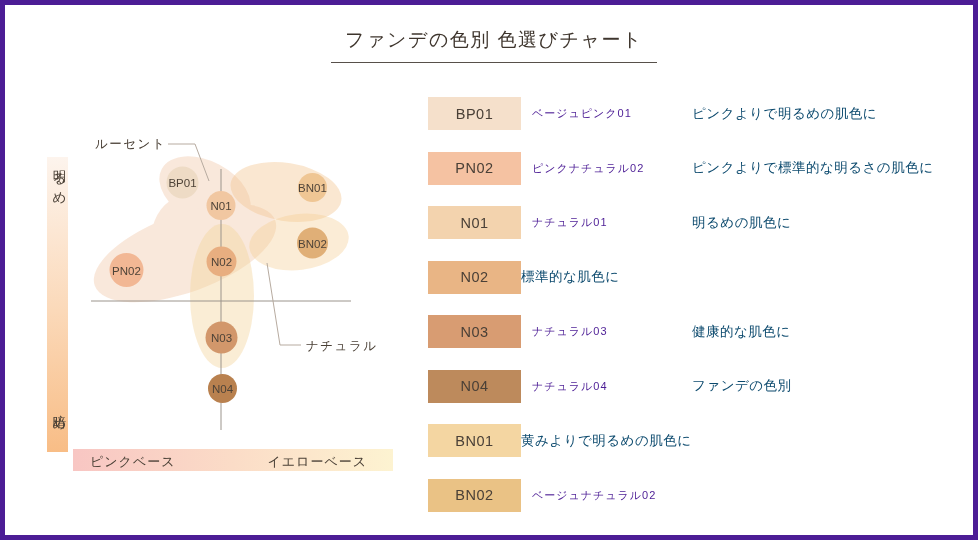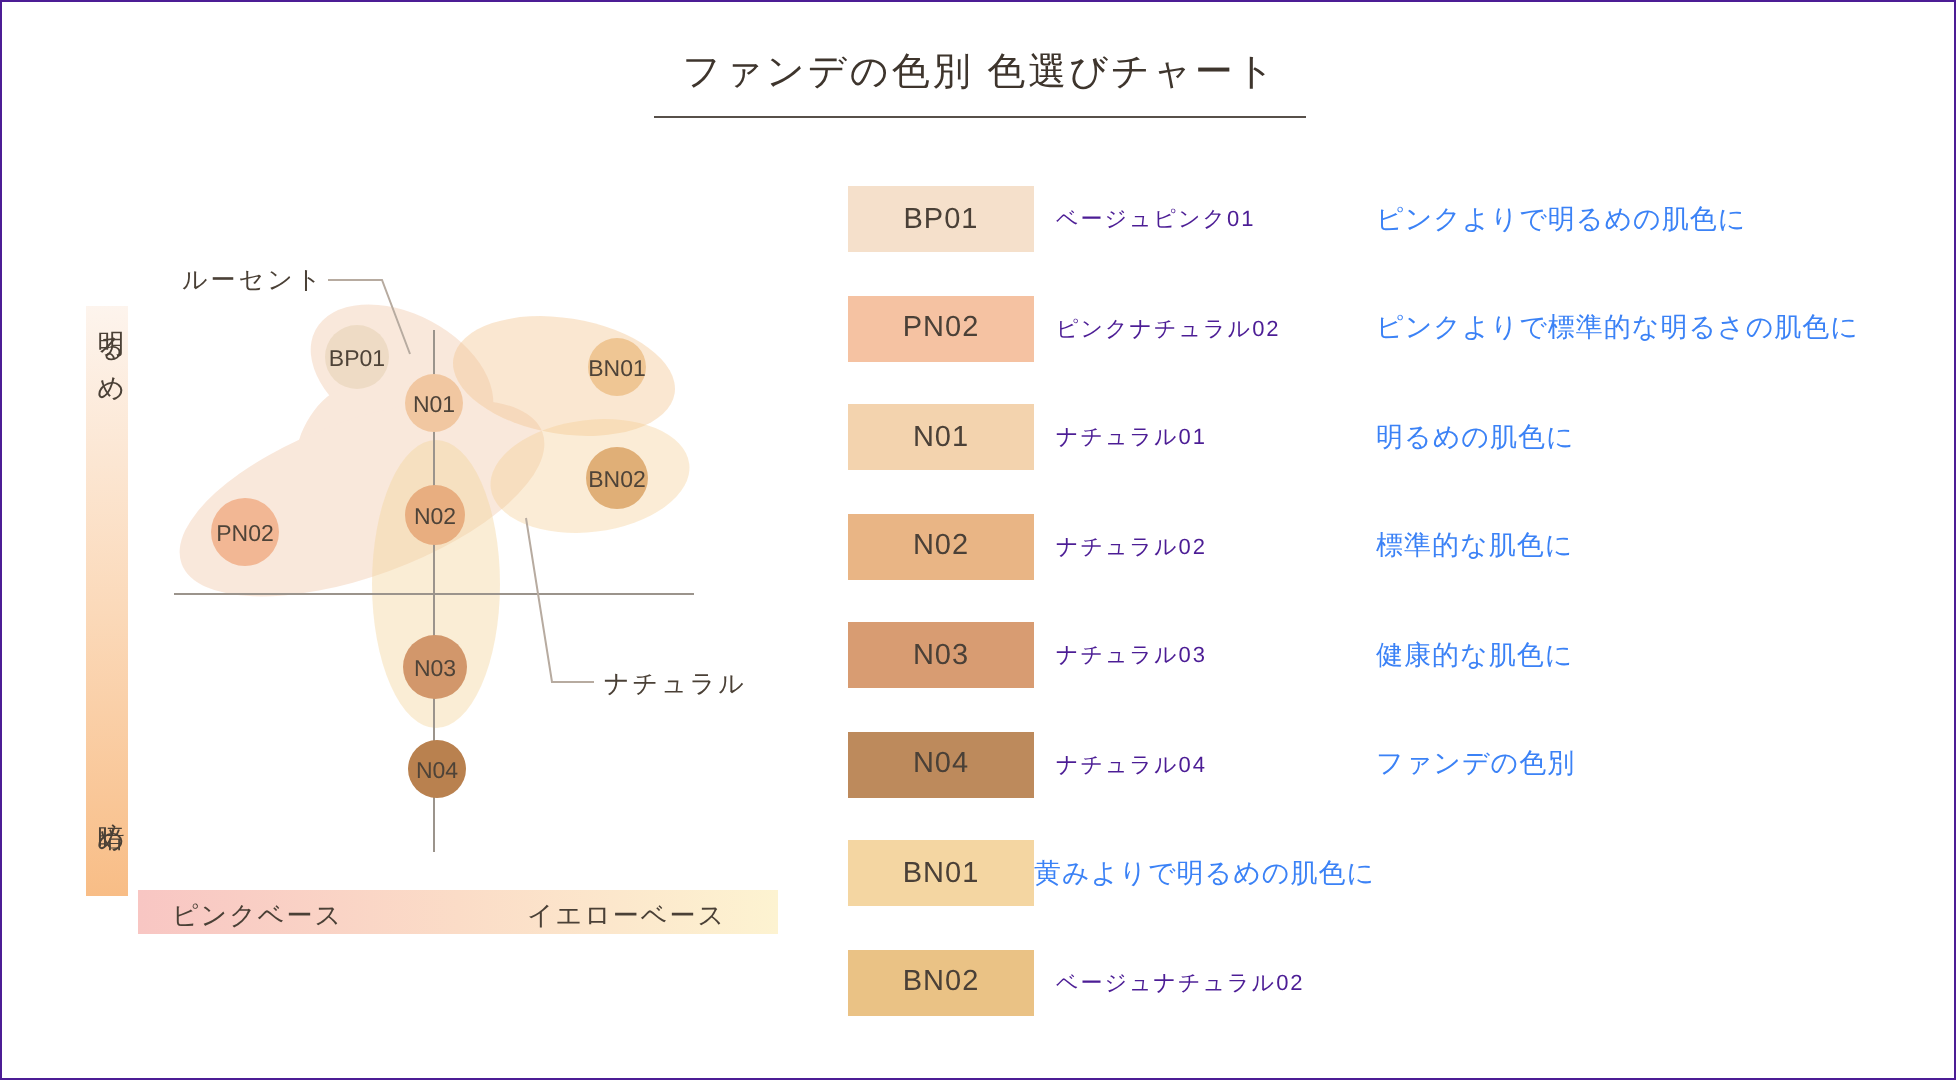--- a/index.html
+++ b/index.html
@@ -1,16 +1,16 @@
 <!DOCTYPE html>
 <html><head>
 <meta charset="utf-8">
 <style>
   html,body{margin:0;padding:0;background:#ffffff;font-family:"Liberation Sans","DejaVu Sans",sans-serif;}
-  .canvas{position:relative;width:978px;height:540px;box-sizing:border-box;border:1px solid #4c1d95;background:#ffffff;overflow:hidden;}
+  .canvas{position:relative;width:978px;height:540px;box-sizing:border-box;border:5px solid #4c1d95;background:#ffffff;overflow:hidden;}
 
   
   .title-wrap{position:absolute;top:0;left:0;width:978px;text-align:center;}
   .title{display:inline-block;margin-top:22px;padding:0 14px 9px 14px;font-size:19px;letter-spacing:1.5px;color:#3e352d;border-bottom:1px solid #57504a;}
 
   
   .chart-svg{position:absolute;left:0;top:0;}
   .v-bar{position:absolute;left:42px;top:152px;width:21px;height:295px;
     background:linear-gradient(to bottom,#fdf4ed 0%,#fbd9b9 52%,#f8bd86 100%);}
   .v-label{position:absolute;writing-mode:vertical-rl;text-orientation:upright;
@@ -25,21 +25,21 @@
   .annot{position:absolute;font-size:12.5px;letter-spacing:1.5px;color:#4a4036;}
   .annot.lucent{left:90px;top:131px;}
   .annot.natural{left:301px;top:333px;}
 
   
   .legend{position:absolute;left:423px;top:92px;display:flex;flex-direction:column;gap:21.5px;}
   .legend-row{display:flex;align-items:center;height:33px;}
   .swatch{width:93px;height:33px;display:flex;align-items:center;justify-content:center;
     font-size:14.5px;letter-spacing:0.5px;color:#4a4037;}
   .l-name{margin-left:11px;width:160px;font-size:11px;letter-spacing:1px;color:#4c1d95;}
-  .l-desc{font-size:13.5px;letter-spacing:0.5px;color:#3b82f6;}
+  .l-desc{font-size:13.5px;letter-spacing:0.5px;color:#0c4a6e;}
 </style>
 </head>
 <body>
 
 <div class="canvas">
 
   <div class="title-wrap">
     <div class="title">ファンデの色別 色選びチャート</div>
   </div>
 
@@ -123,21 +123,20 @@
       <div class="l-name">ピンクナチュラル02</div>
       <div class="l-desc">ピンクよりで標準的な明るさの肌色に</div>
     </div>
     <div class="legend-row">
       <div class="swatch" style="background: rgb(243, 211, 174);">N01</div>
       <div class="l-name">ナチュラル01</div>
       <div class="l-desc">明るめの肌色に</div>
     </div>
     <div class="legend-row">
       <div class="swatch" style="background: rgb(233, 181, 133);">N02</div>
-      <div class="l-name">ナチュラル02</div>
       <div class="l-desc">標準的な肌色に</div>
     </div>
     <div class="legend-row">
       <div class="swatch" style="background: rgb(216, 156, 114);">N03</div>
       <div class="l-name">ナチュラル03</div>
       <div class="l-desc">健康的な肌色に</div>
     </div>
     <div class="legend-row">
       <div class="swatch" style="background: rgb(189, 138, 92);">N04</div>
       <div class="l-name">ナチュラル04</div>

